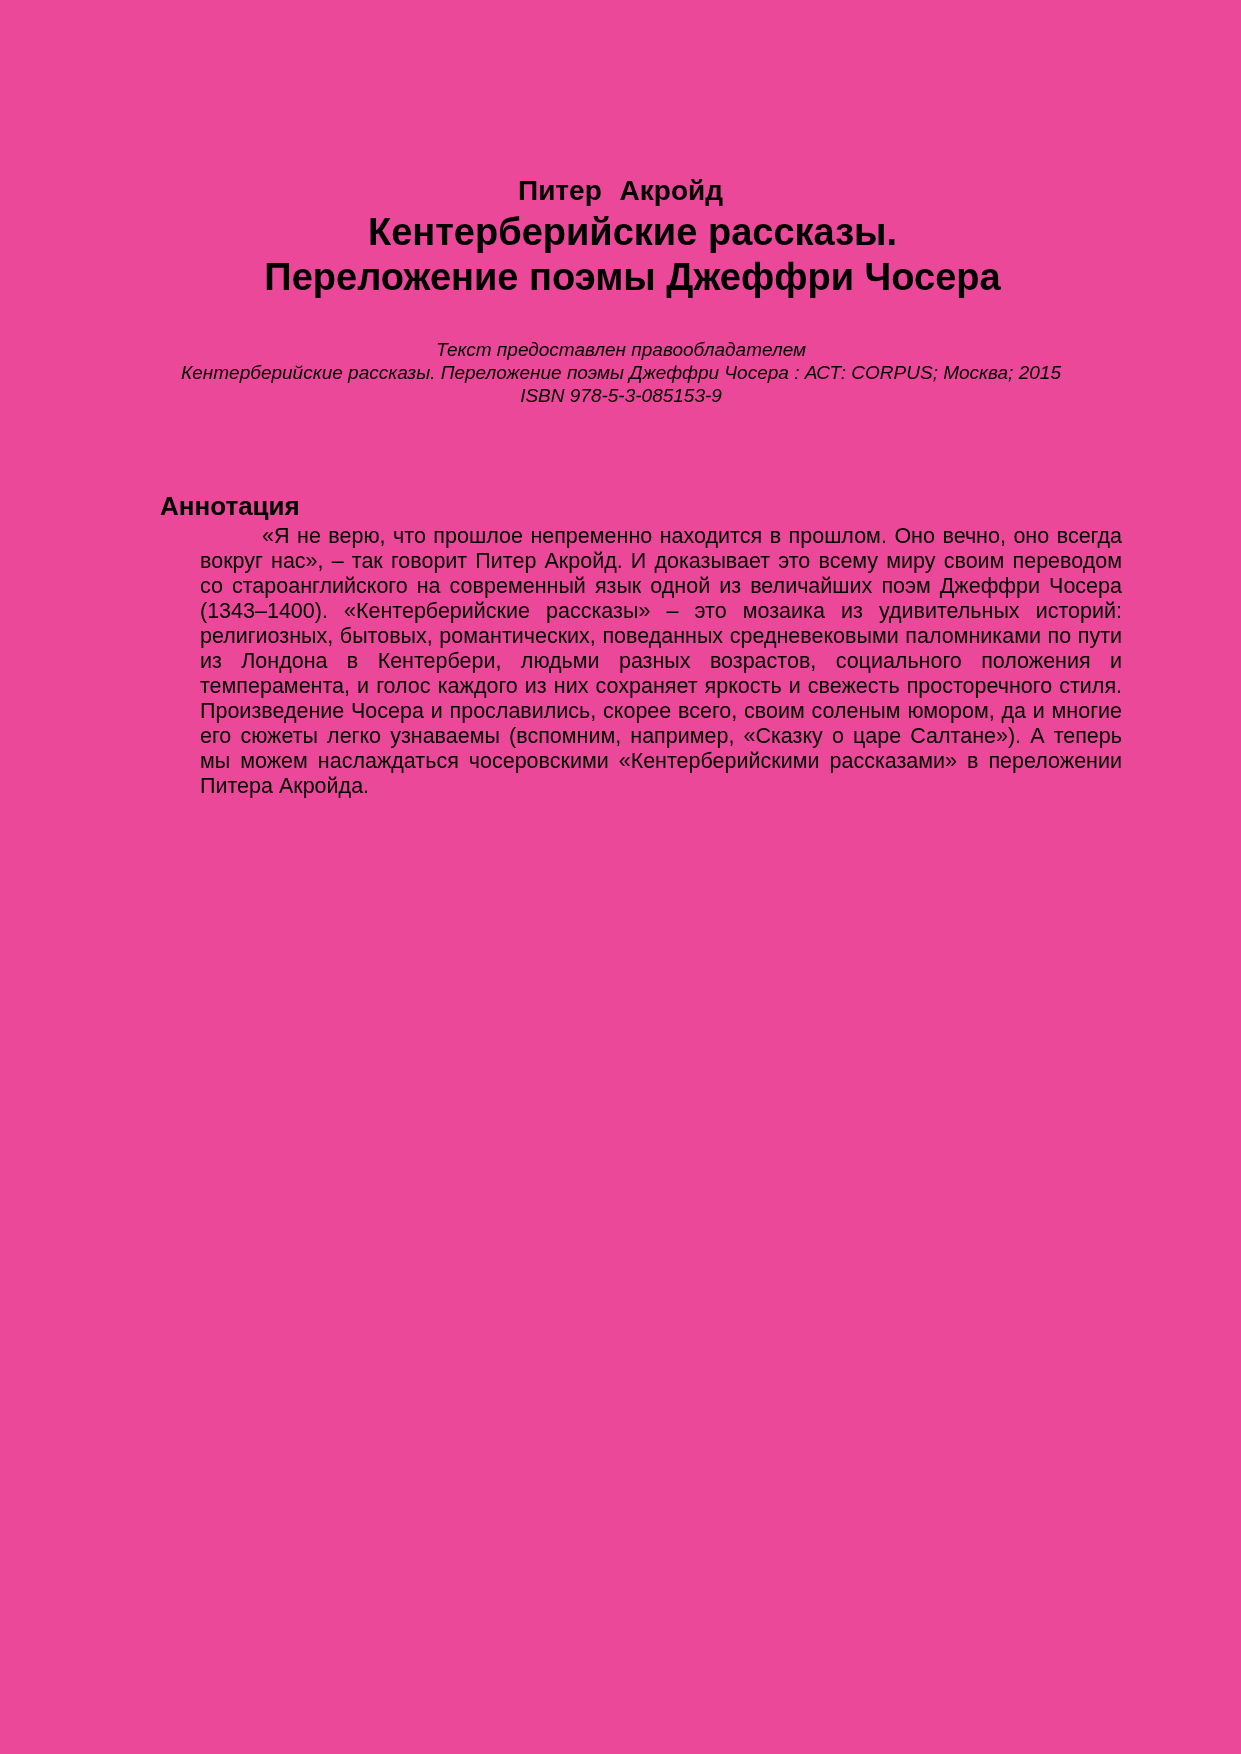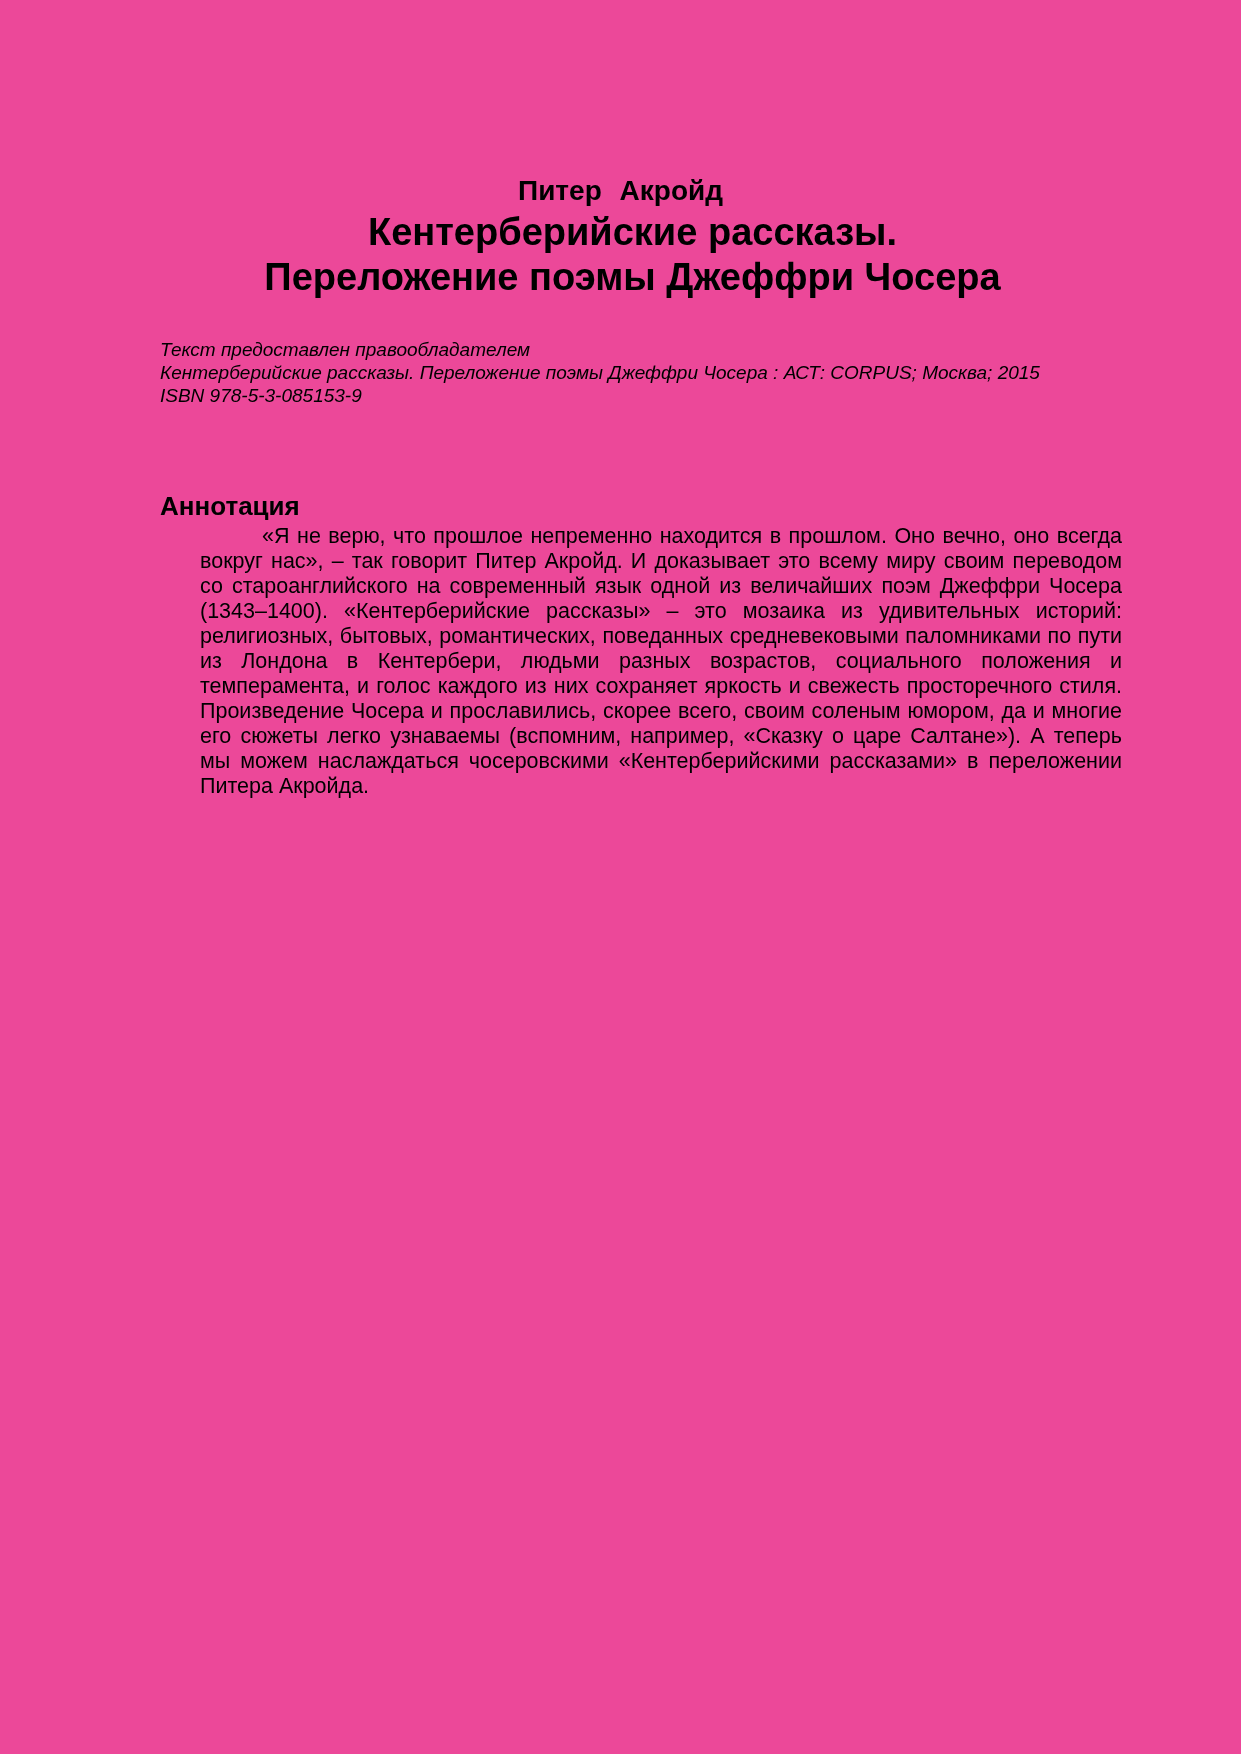--- a/index.html
+++ b/index.html
@@ -25,21 +25,21 @@
   }
   .title-line{
     font-size:38px;
     font-weight:bold;
     line-height:45px;
     padding-left:24px;
   }
   .imprint-block{
     position:absolute;
     left:160px;top:338px;width:922px;
-    text-align:left;
+    text-align:center;
     font-style:italic;
     font-size:19px;
     line-height:23px;
   }
   .annotation-heading{
     position:absolute;
     left:160px;top:492px;width:922px;
     text-align:left;
     font-size:26px;
     font-weight:bold;

